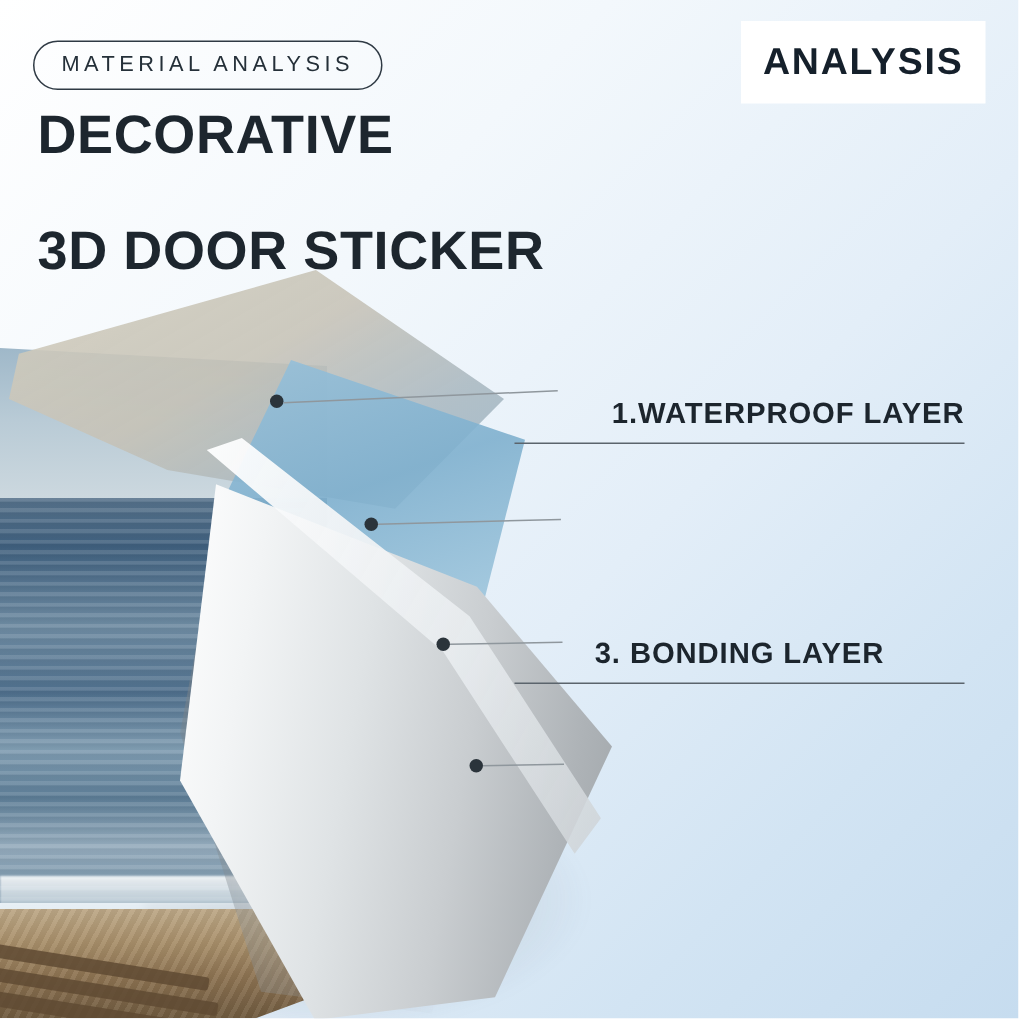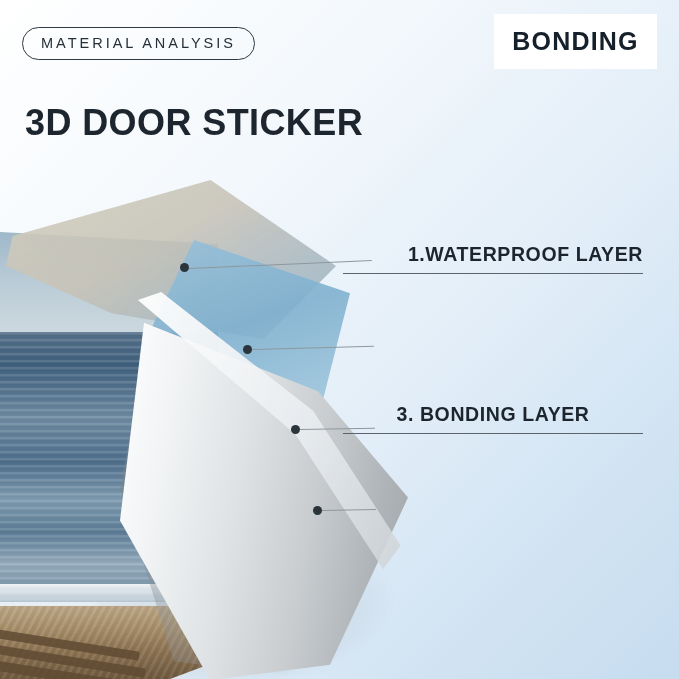--- a/index.html
+++ b/index.html
@@ -198,20 +198,21 @@
     right: 36px;
     width: 300px;
     text-align: right;
     color: #1c252d;
     font-size: 19.5px;
     font-weight: bold;
     letter-spacing: 0.6px;
     padding-bottom: 7px;
     border-bottom: 1.4px solid #5b646c;
     white-space: nowrap;
+    margin-top: 22px;
   }
   .leader {
     position: absolute;
     height: 1.2px;
     background: #8f979d;
     transform-origin: left center;
   }
   .dot {
     position: absolute;
     width: 9px;
@@ -221,25 +222,26 @@
   }
 </style>
 </head>
 <body>
 
 <div id="canvas">
 
   <div class="eyebrow">MATERIAL ANALYSIS</div>
 
   <div class="title">
+    <span>DECORATIVE</span>
     <span class="line2">3D DOOR STICKER</span>
   </div>
 
   <div class="brand-box">
-    <span class="brand-text">BONDING</span>
+    <span class="brand-text">ANALYSIS</span>
   </div>
 
   <div class="art">
     <div class="sheet-shadow"></div>
 
     <div class="photo">
       <div class="sky"></div>
       <div class="sea"></div>
       <div class="surf"></div>
       <div class="sand"></div>

